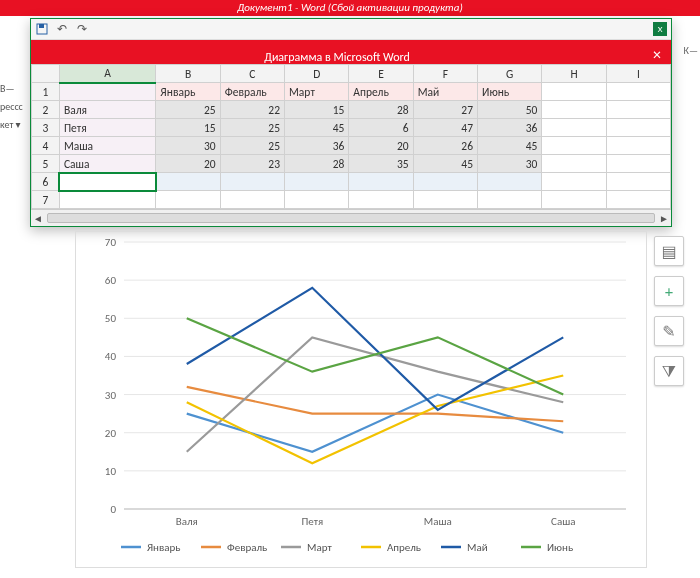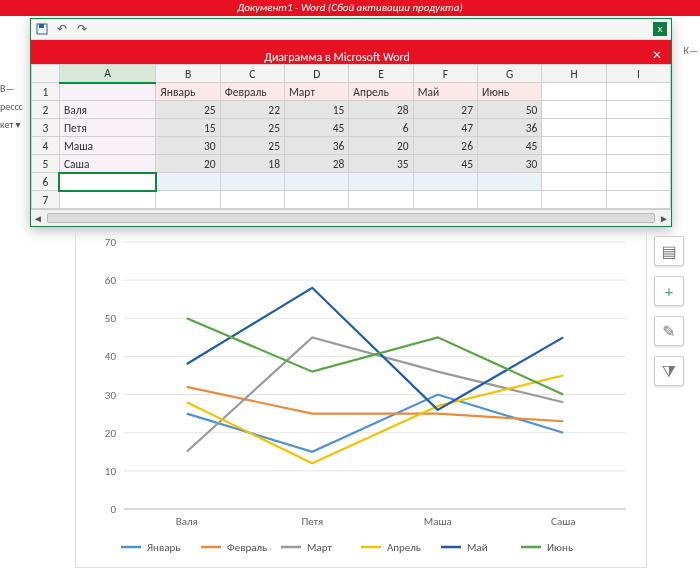--- a/index.html
+++ b/index.html
@@ -148,21 +148,21 @@
             <td class="val">20</td>
             <td class="val">26</td>
             <td class="val">45</td>
             <td></td>
             <td></td>
           </tr>
           <tr>
             <th class="rowh">5</th>
             <td class="label">Саша</td>
             <td class="val">20</td>
-            <td class="val">18</td>
+            <td class="val">23</td>
             <td class="val">28</td>
             <td class="val">35</td>
             <td class="val">45</td>
             <td class="val">30</td>
             <td></td>
             <td></td>
           </tr>
           <tr>
             <th class="rowh">6</th>
             <td class="activecell"></td>

